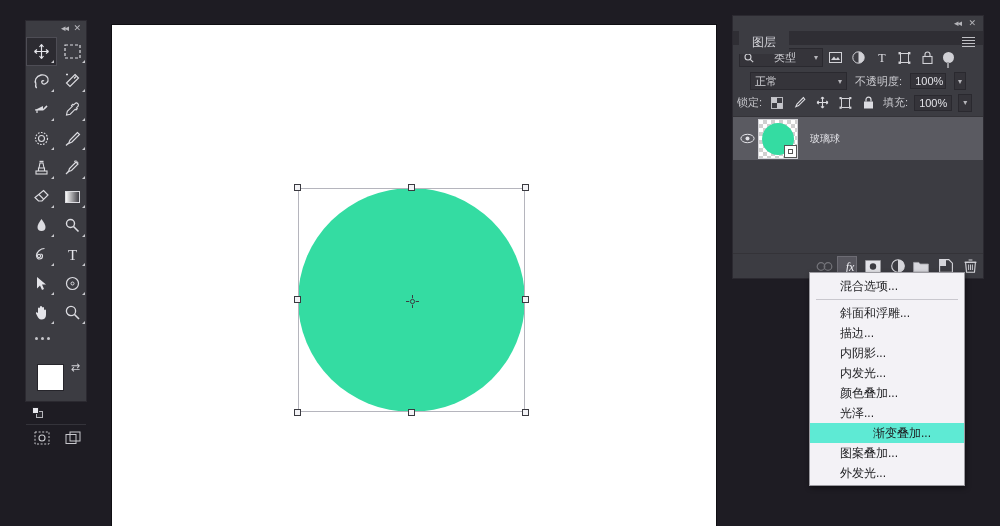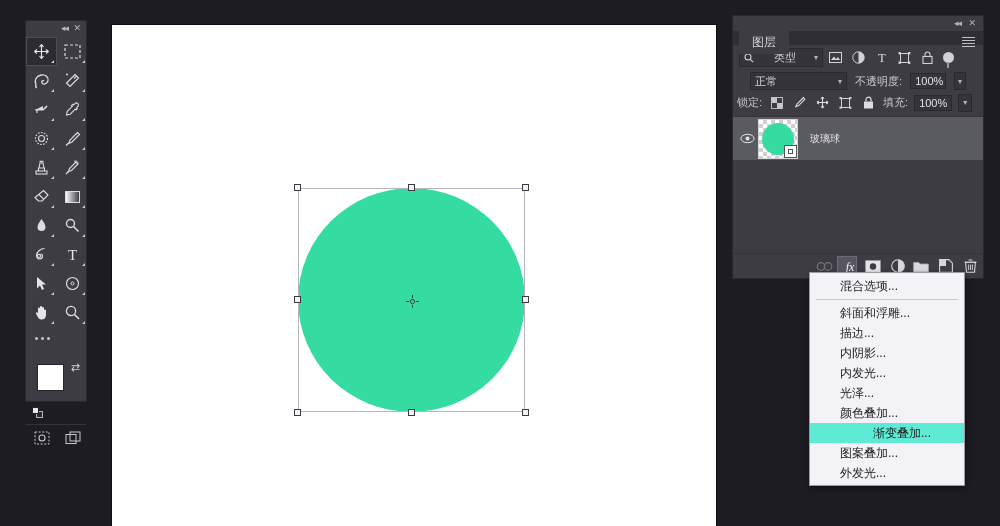--- a/index.html
+++ b/index.html
@@ -698,20 +698,20 @@
     </div>
   </div>
 
   <div id="fx-menu">
     <div class="mi">混合选项...</div>
     <div class="mi-sep"></div>
     <div class="mi">斜面和浮雕...</div>
     <div class="mi">描边...</div>
     <div class="mi">内阴影...</div>
     <div class="mi">内发光...</div>
+    <div class="mi">颜色叠加...</div>
     <div class="mi">光泽...</div>
-    <div class="mi">颜色叠加...</div>
     <div class="mi highlight">渐变叠加...</div>
     <div class="mi">图案叠加...</div>
     <div class="mi">外发光...</div>
   </div>
 
 </div>
 
 </body></html>

